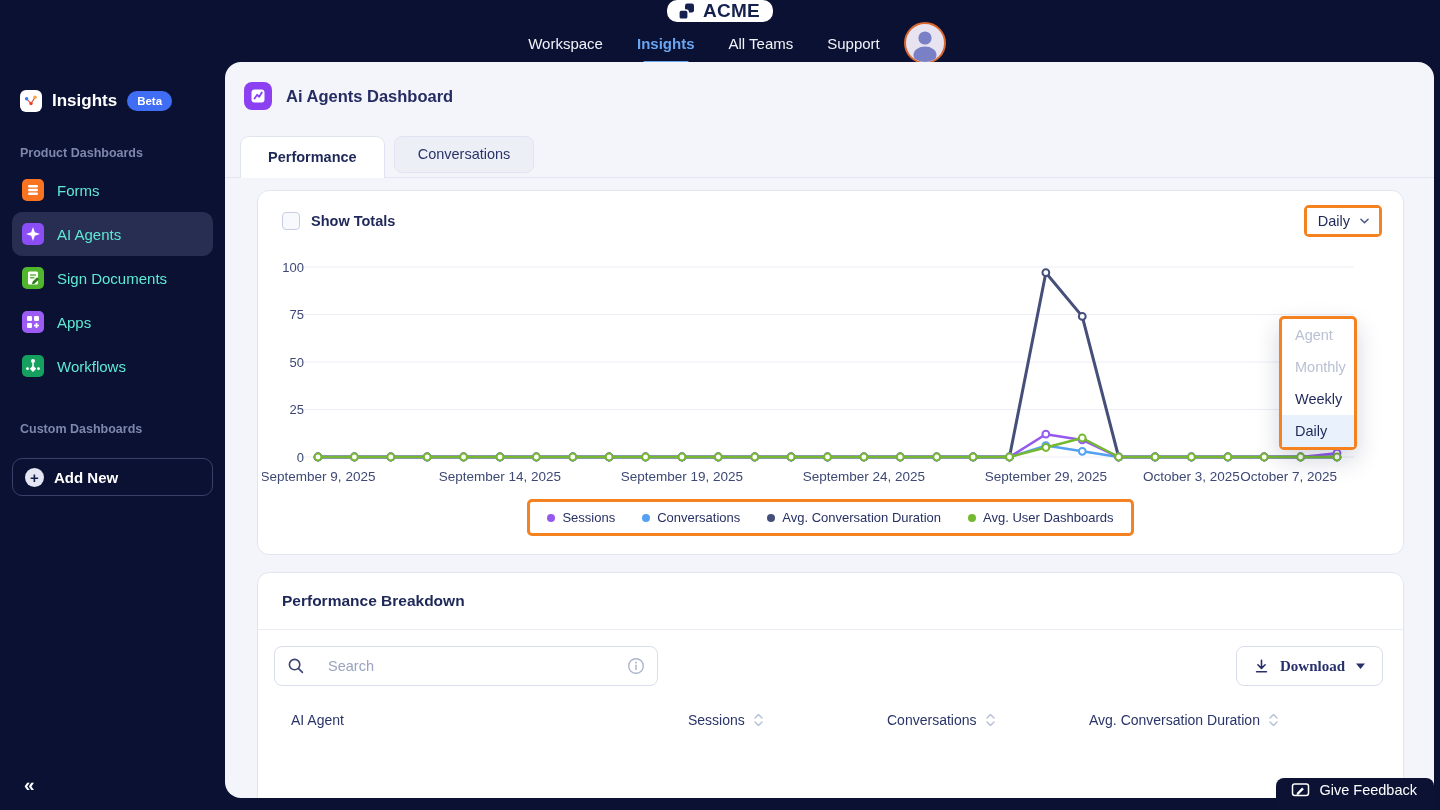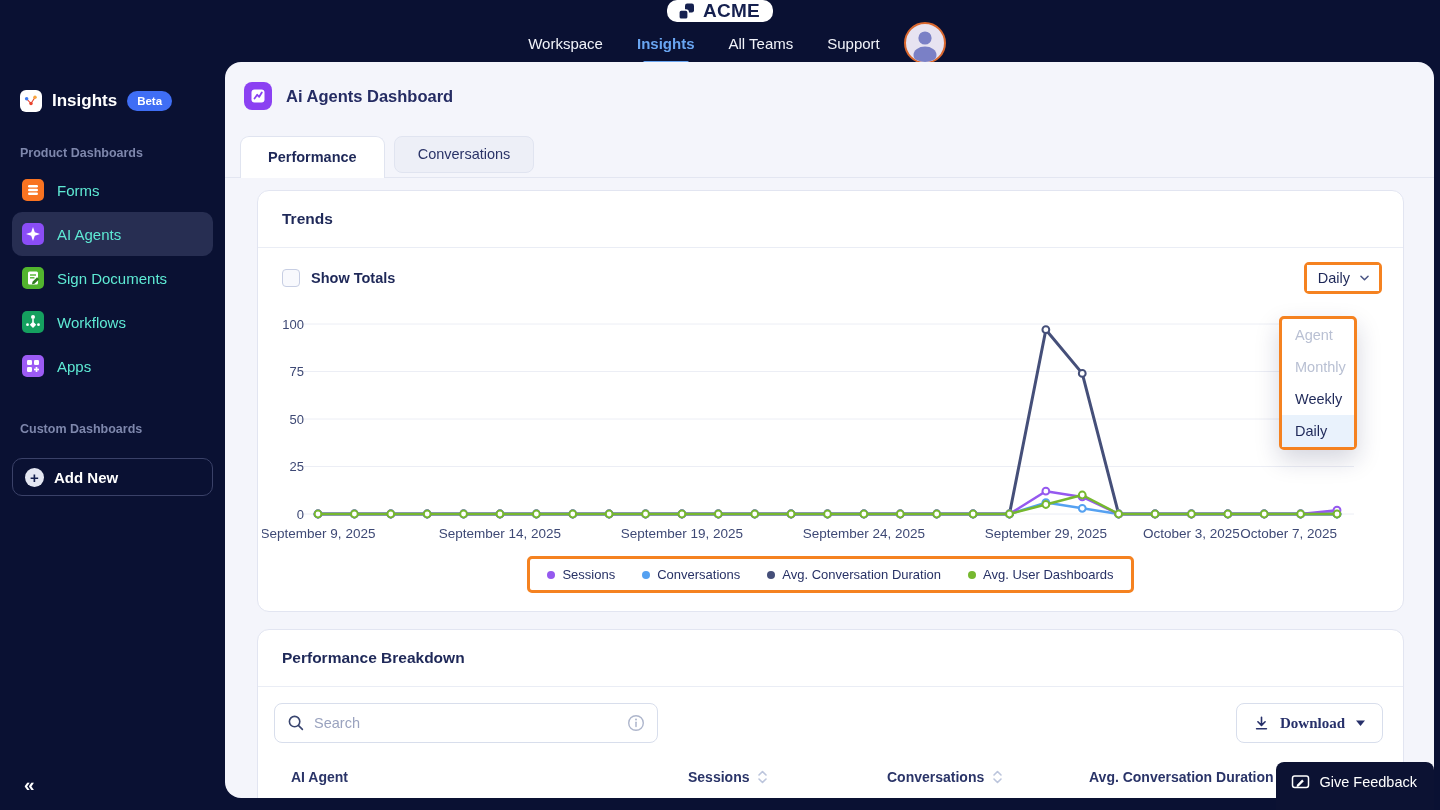--- a/index.html
+++ b/index.html
@@ -81,32 +81,32 @@
     box-shadow:0 10px 24px rgba(20,30,80,.18); }
   .dropdown .opt { padding:8px 8px 8px 13px; font-size:14.5px; min-width:72px;
     color:#1F2959; cursor:pointer; }
   .dropdown .opt.disabled { color:#B9C0D3; cursor:default; }
   .dropdown .opt.selected { background:#E9F2FC; }
   
   .bd-card { margin-top:17px; padding-bottom:80px; }
   .bd-controls { display:flex; justify-content:space-between; align-items:center;
     padding:16px 20px 0 16px; }
   .search-box { width:384px; height:40px; border:1px solid #D8DEEC; border-radius:8px;
-    background:#fff; display:flex; align-items:center; padding:0 12px; gap:9px; }
+    background:#fff; display:flex; align-items:center; padding:0 12px; gap:23px; }
   .search-box input { border:none; outline:none; flex:1; font-size:14.5px; color:#2A3468;
     font-family:"Liberation Sans", sans-serif; background:transparent; }
   .search-box input::placeholder { color:#9AA3BF; }
   .download-btn { height:40px; border:1px solid #D8DEEC; border-radius:8px; background:#fff;
     display:flex; align-items:center; gap:10px; padding:0 16px; cursor:pointer;
     font-size:15px; color:#27306A; font-weight:bold;font-family:Liberation Serif, serif; }
   .table-head { display:grid; grid-template-columns:397px 199px 202px 1fr;
     padding:26px 0 14px 33px; align-items:center; }
-  .th { display:flex; align-items:center; gap:8px; font-size:14px; font-weight:bold; color:#2A3468; }
-  
-  .feedback-btn { position:absolute; right:6px; bottom:0; height:48px; z-index:50;
+  .th { display:flex; align-items:center; gap:8px; font-size:14px; font-weight:normal; color:#2A3468; }
+  
+  .feedback-btn { position:absolute; right:6px; bottom:0; height:32px; z-index:50;
     background:#0C1233; color:#fff; border-radius:8px 8px 0 0; display:flex;
     align-items:center; gap:9px; padding:0 17px 8px 15px; font-size:14.5px; cursor:pointer; }
 </style>
 </head>
 <body>
 
 <div class="topbar">
   <div class="logo-pill">
     <span style="display:flex;">
       <svg width="19" height="19" viewBox="0 0 19 19">
@@ -168,39 +168,39 @@
             <rect width="22" height="22" rx="5" fill="#52B52E"></rect>
             <rect x="6" y="4.5" width="10" height="13" rx="1.5" fill="#fff"></rect>
             <line x1="8" y1="8" x2="14" y2="8" stroke="#52B52E" stroke-width="1.4"></line>
             <line x1="8" y1="10.8" x2="12.5" y2="10.8" stroke="#52B52E" stroke-width="1.4"></line>
             <path d="M10.5 14.8l4.6-4.6 2 2-4.6 4.6-2.5.5z" fill="#2F7D1F"></path>
           </svg></span>
         <span>Sign Documents</span>
       </div>
       <div class="sb-item">
         <span class="sb-icon"><svg width="22" height="22" viewBox="0 0 22 22">
+            <rect width="22" height="22" rx="5" fill="#9C5BF5"></rect>
+            <rect x="5" y="5" width="5" height="5" rx="1.2" fill="#fff"></rect>
+            <rect x="12" y="5" width="5" height="5" rx="1.2" fill="#fff"></rect>
+            <rect x="5" y="12" width="5" height="5" rx="1.2" fill="#fff"></rect>
+            <line x1="14.5" y1="12" x2="14.5" y2="17" stroke="#fff" stroke-width="1.7"></line>
+            <line x1="12" y1="14.5" x2="17" y2="14.5" stroke="#fff" stroke-width="1.7"></line>
+          </svg></span>
+        <span>Apps</span>
+      </div>
+      <div class="sb-item">
+        <span class="sb-icon"><svg width="22" height="22" viewBox="0 0 22 22">
             <rect width="22" height="22" rx="5" fill="#15A05F"></rect>
             <circle cx="11" cy="6" r="2" fill="#fff"></circle>
             <line x1="11" y1="8" x2="11" y2="11" stroke="#fff" stroke-width="1.5"></line>
             <path d="M11 10.5l3.2 3.2L11 16.9l-3.2-3.2z" fill="#fff"></path>
             <circle cx="5.5" cy="13.7" r="1.4" fill="#fff"></circle>
             <circle cx="16.5" cy="13.7" r="1.4" fill="#fff"></circle>
           </svg></span>
         <span>Workflows</span>
-      </div>
-      <div class="sb-item">
-        <span class="sb-icon"><svg width="22" height="22" viewBox="0 0 22 22">
-            <rect width="22" height="22" rx="5" fill="#9C5BF5"></rect>
-            <rect x="5" y="5" width="5" height="5" rx="1.2" fill="#fff"></rect>
-            <rect x="12" y="5" width="5" height="5" rx="1.2" fill="#fff"></rect>
-            <rect x="5" y="12" width="5" height="5" rx="1.2" fill="#fff"></rect>
-            <line x1="14.5" y1="12" x2="14.5" y2="17" stroke="#fff" stroke-width="1.7"></line>
-            <line x1="12" y1="14.5" x2="17" y2="14.5" stroke="#fff" stroke-width="1.7"></line>
-          </svg></span>
-        <span>Apps</span>
       </div>
     </div>
   <div class="sb-section-label">Custom Dashboards</div>
   <div class="sb-add">
     <span class="plus-circle">+</span>
     <span>Add New</span>
   </div>
   <div class="collapse">«</div>
 </div>
 
@@ -217,21 +217,20 @@
   </div>
 
   <div class="tabs" id="tabs">
       <div class="tab active">Performance</div>
       <div class="tab inactive">Conversations</div>
     </div>
 
   <div class="panel-body">
 
     <div class="card">
-      <div class="card-title">Trends</div>
       <div class="trends-controls">
         <div class="checkbox-wrap">
           <span class="checkbox"></span>
           <span class="checkbox-label">Show Totals</span>
         </div>
         <div class="annot">
           <div class="select-box">
             <span>Daily</span>
             <span style="display:flex;">
               <svg width="11" height="8" viewBox="0 0 12 9">

